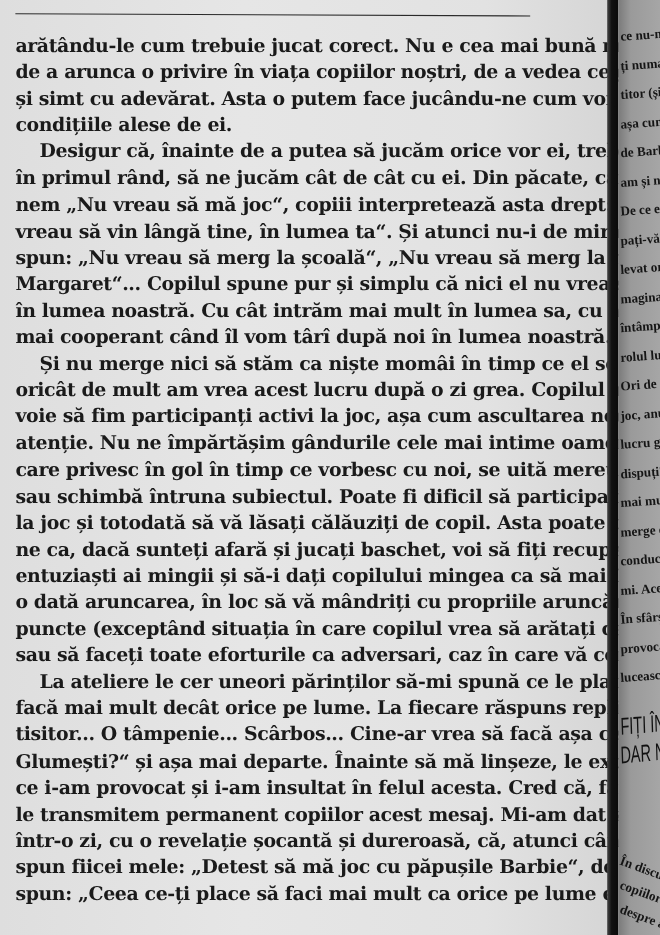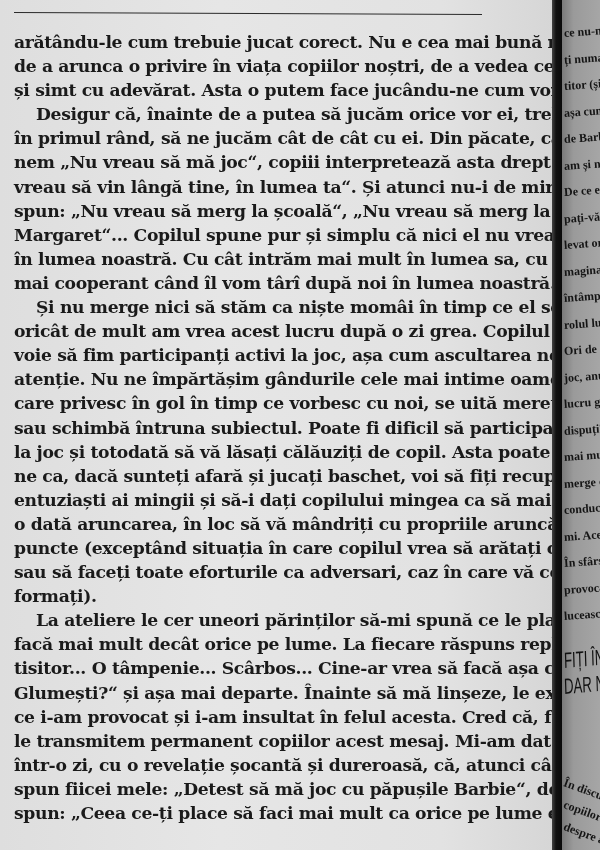--- a/index.html
+++ b/index.html
@@ -46,41 +46,41 @@
 </style>
 </head>
 <body>
 
 <div class="page">
   <div class="top-rule"></div>
   <div class="text" id="text">
       <span class="line">arătându-le cum trebuie jucat corect. Nu e cea mai bună manieră</span>
       <span class="line">de a arunca o privire în viața copiilor noștri, de a vedea ce gândesc</span>
       <span class="line">și simt cu adevărat. Asta o putem face jucându-ne cum vor ei, în</span>
+      <span class="line last">condițiile alese de ei.</span>
       <span class="line indent">Desigur că, înainte de a putea să jucăm orice vor ei, trebuie ca,</span>
       <span class="line">în primul rând, să ne jucăm cât de cât cu ei. Din păcate, când spu-</span>
       <span class="line">nem „Nu vreau să mă joc“, copiii interpretează asta drept: „Nu</span>
       <span class="line">vreau să vin lângă tine, în lumea ta“. Și atunci nu-i de mirare că ne</span>
       <span class="line">spun: „Nu vreau să merg la școală“, „Nu vreau să merg la mătușa</span>
       <span class="line">Margaret“... Copilul spune pur și simplu că nici el nu vrea să intre</span>
       <span class="line">în lumea noastră. Cu cât intrăm mai mult în lumea sa, cu atât va fi</span>
       <span class="line last">mai cooperant când îl vom târî după noi în lumea noastră.</span>
       <span class="line indent">Și nu merge nici să stăm ca niște momâi în timp ce el se joacă,</span>
       <span class="line">oricât de mult am vrea acest lucru după o zi grea. Copilul are ne-</span>
       <span class="line">voie să fim participanți activi la joc, așa cum ascultarea necesită</span>
       <span class="line">atenție. Nu ne împărtășim gândurile cele mai intime oamenilor</span>
       <span class="line">care privesc în gol în timp ce vorbesc cu noi, se uită mereu la ceas</span>
       <span class="line">sau schimbă întruna subiectul. Poate fi dificil să participați activ</span>
       <span class="line">la joc și totodată să vă lăsați călăuziți de copil. Asta poate presupu-</span>
       <span class="line">ne ca, dacă sunteți afară și jucați baschet, voi să fiți recuperatorii</span>
       <span class="line">entuziaști ai mingii și să-i dați copilului mingea ca să mai încerce</span>
       <span class="line">o dată aruncarea, în loc să vă mândriți cu propriile aruncări de trei</span>
       <span class="line">puncte (exceptând situația în care copilul vrea să arătați ce puteți</span>
       <span class="line">sau să faceți toate eforturile ca adversari, caz în care vă con-</span>
-      <span class="line last">formați).</span>
       <span class="line indent">La ateliere le cer uneori părinților să-mi spună ce le place să</span>
       <span class="line">facă mai mult decât orice pe lume. La fiecare răspuns replic: „Plic-</span>
       <span class="line">tisitor... O tâmpenie... Scârbos... Cine-ar vrea să facă așa ceva?...</span>
       <span class="line">Glumești?“ și așa mai departe. Înainte să mă linșeze, le explic de</span>
       <span class="line">ce i-am provocat și i-am insultat în felul acesta. Cred că, fără voie,</span>
       <span class="line">le transmitem permanent copiilor acest mesaj. Mi-am dat seama</span>
       <span class="line">într-o zi, cu o revelație șocantă și dureroasă, că, atunci când îi</span>
       <span class="line">spun fiicei mele: „Detest să mă joc cu păpușile Barbie“, de fapt îi</span>
       <span class="line last">spun: „Ceea ce-ți place să faci mai mult ca orice pe lume e un lucru</span>
     </div>

